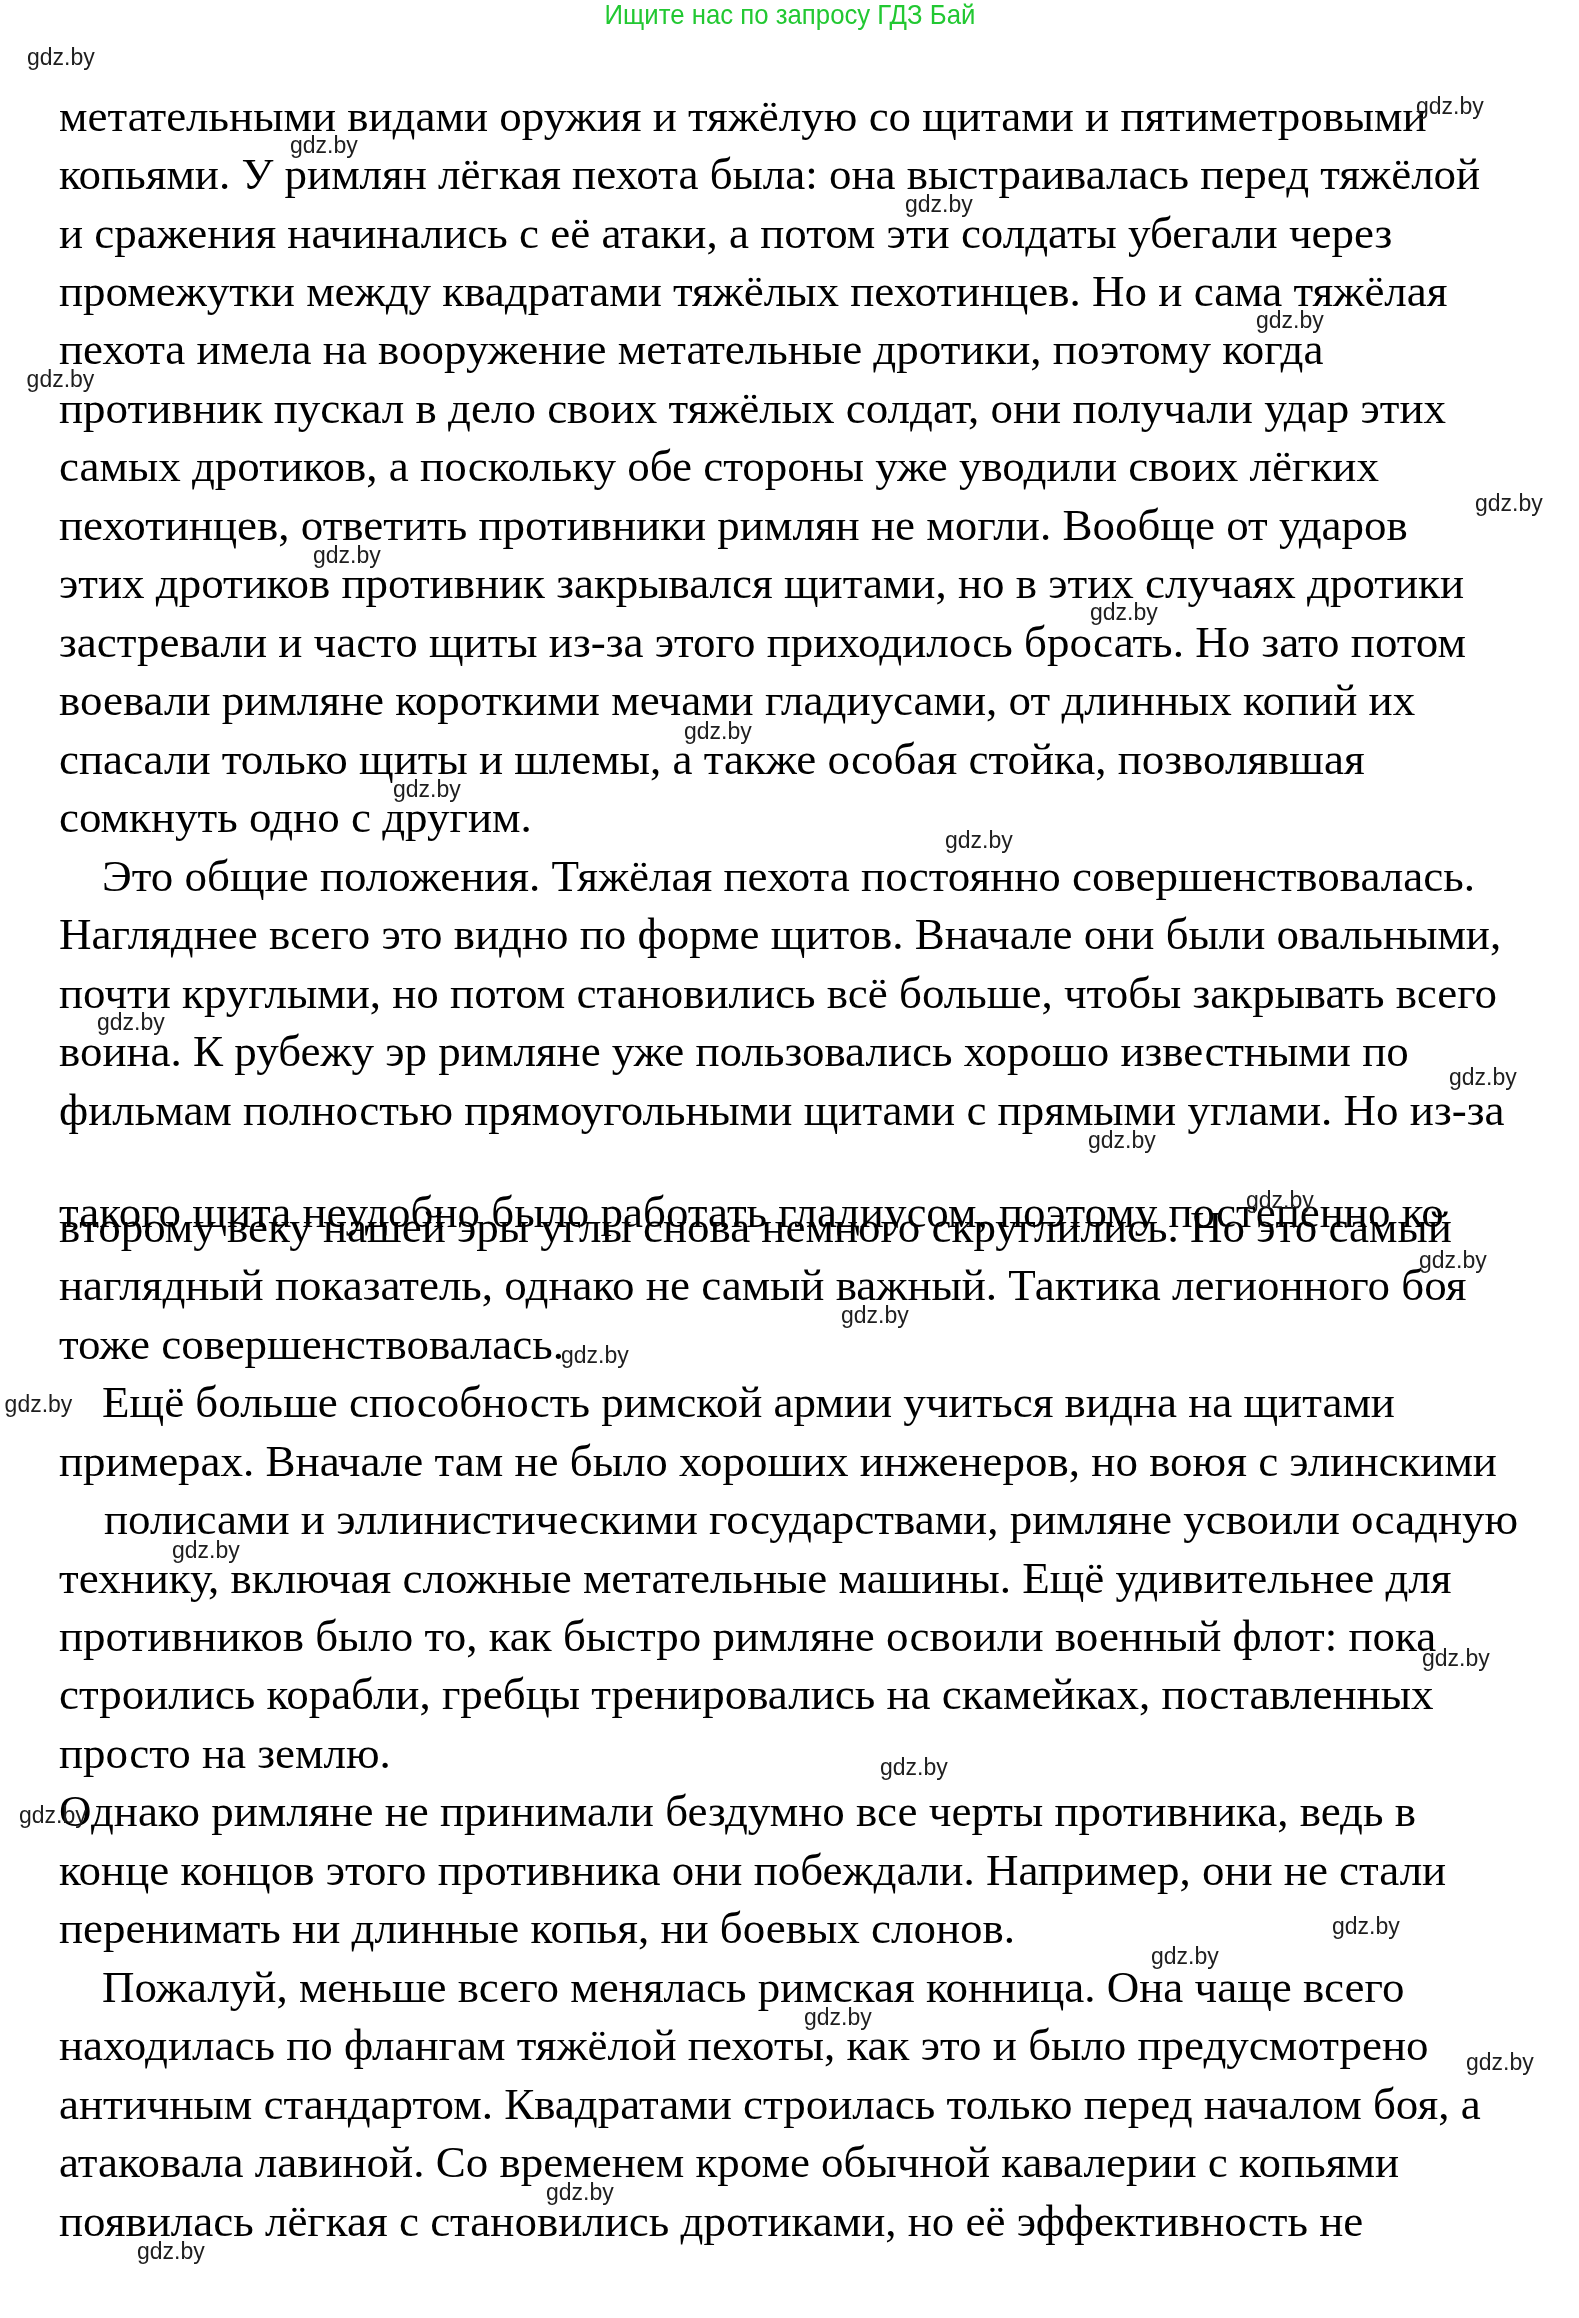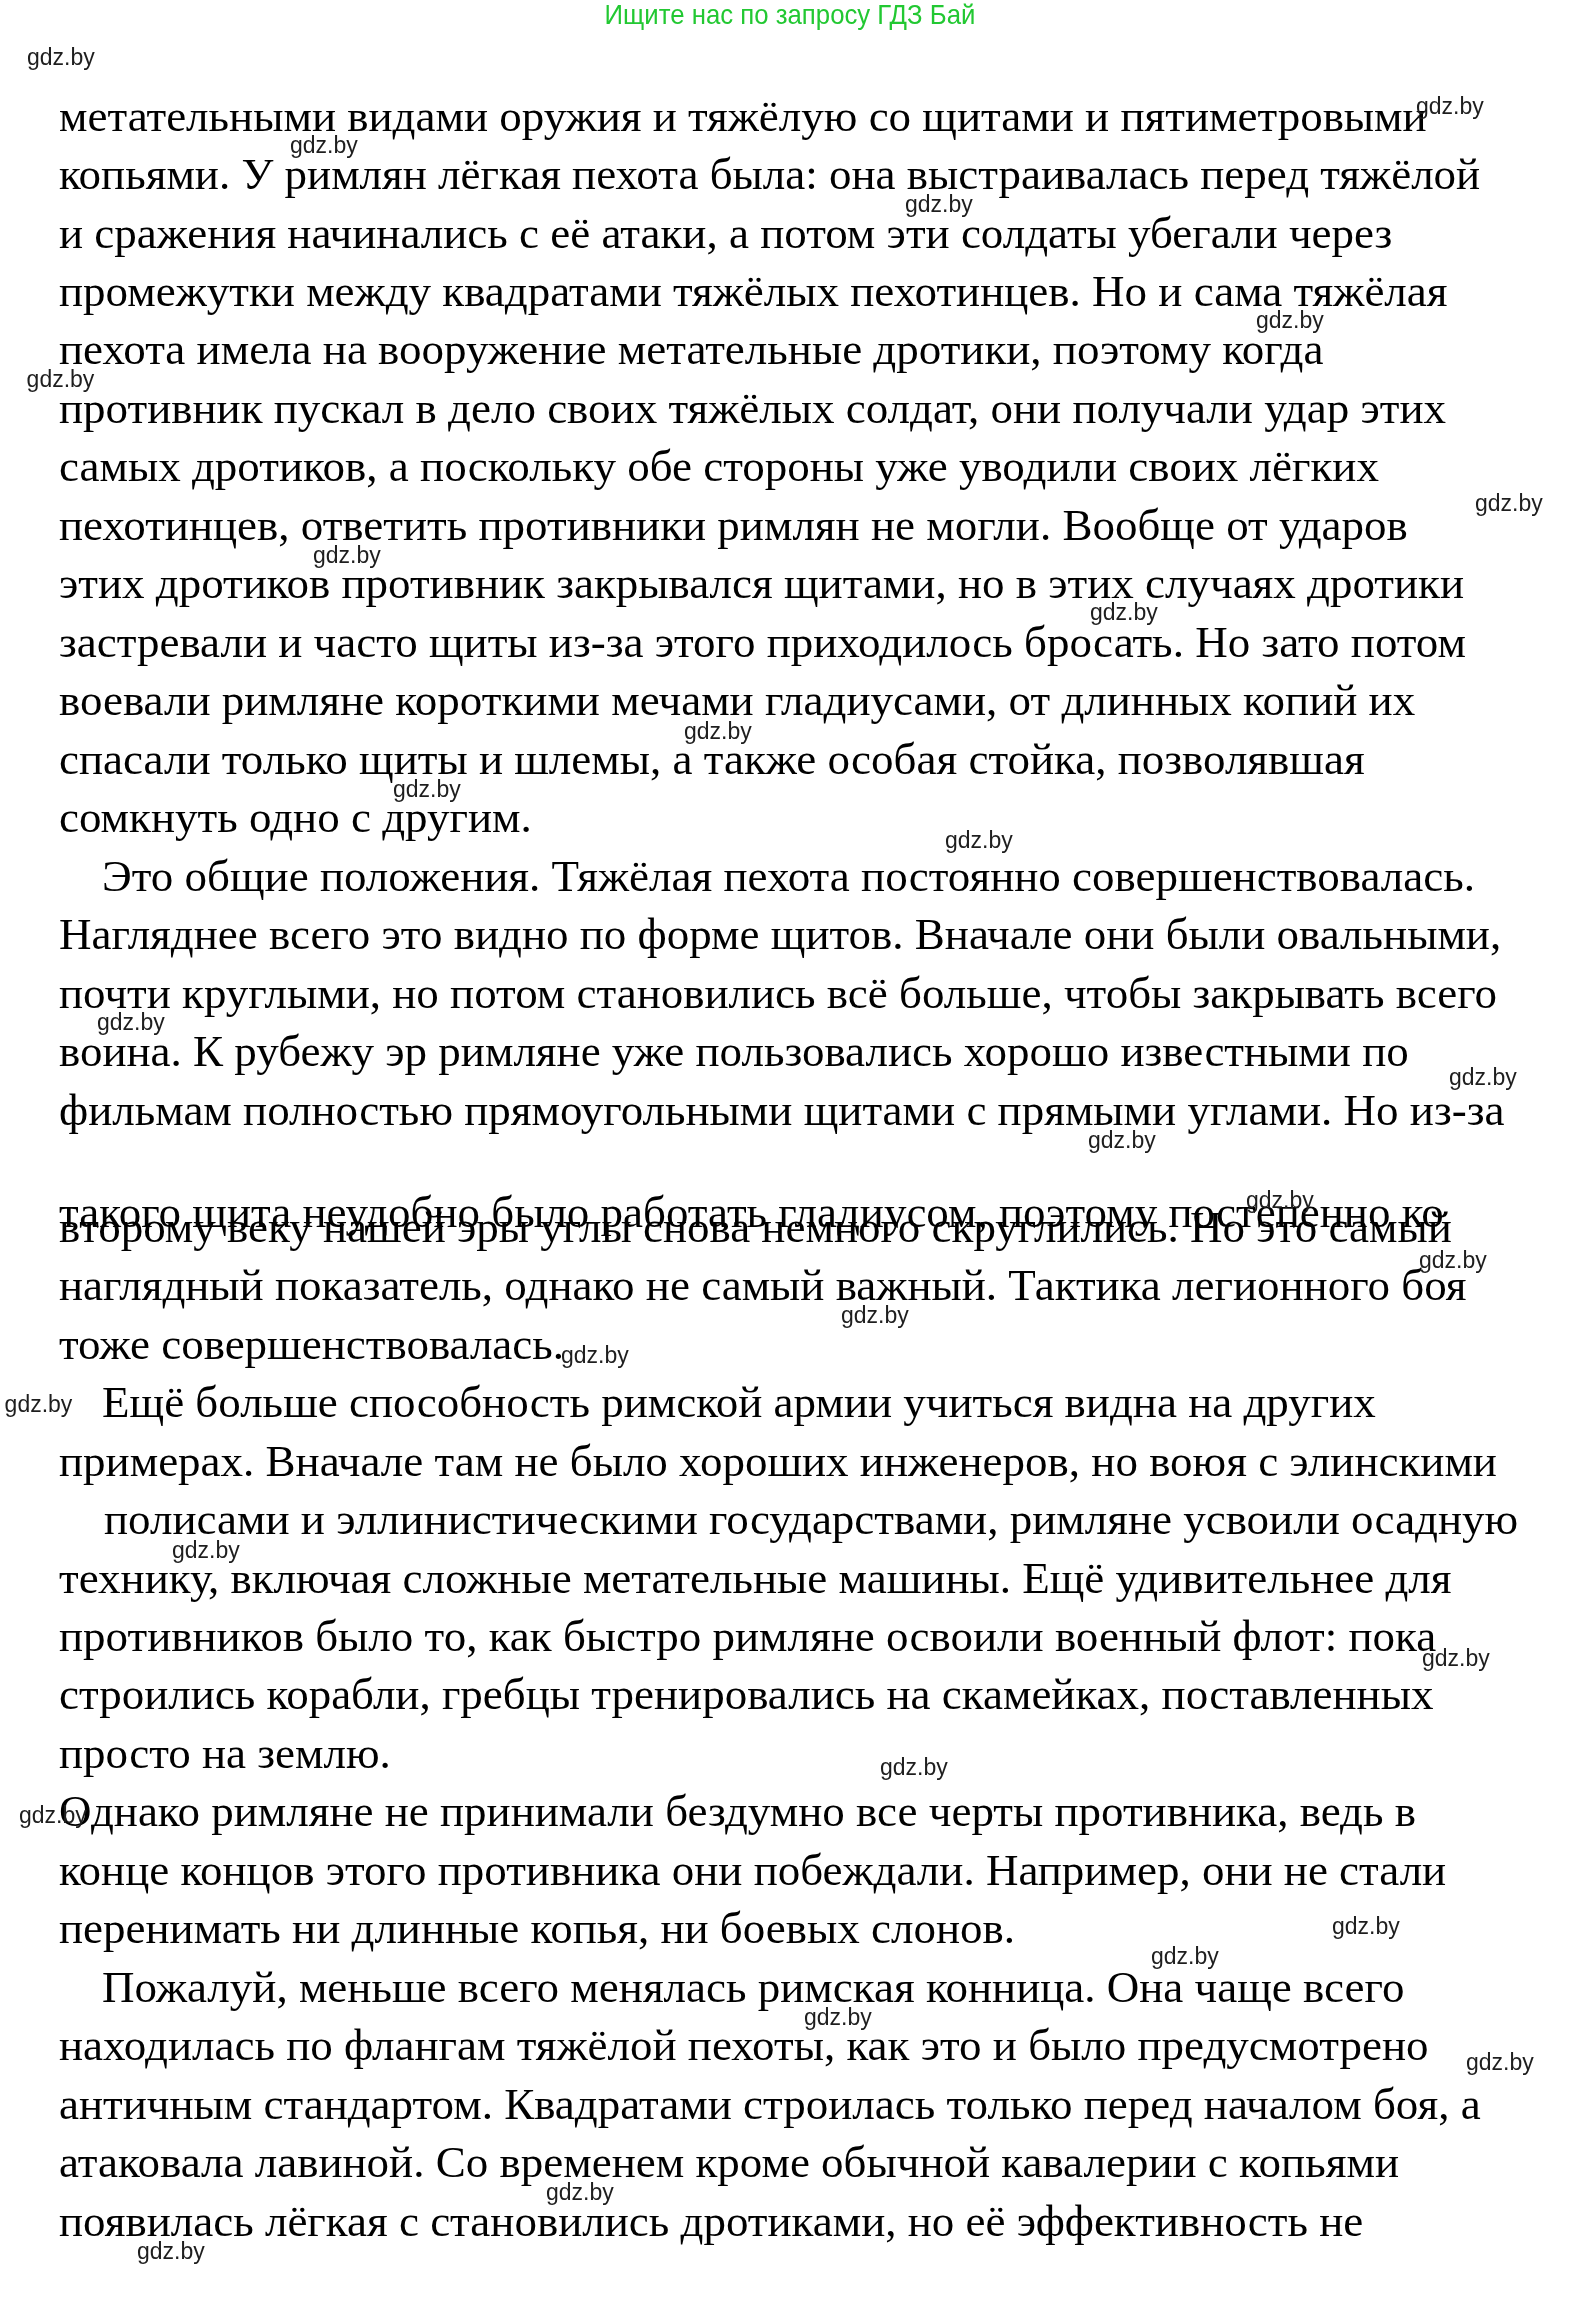--- a/index.html
+++ b/index.html
@@ -95,21 +95,21 @@
     <div class="line" style="left:59px;  top:788px;">сомкнуть одно с другим.</div>
     <div class="line" style="left:102px; top:847px;">Это общие положения. Тяжёлая пехота постоянно совершенствовалась.</div>
     <div class="line" style="left:59px;  top:905px;">Нагляднее всего это видно по форме щитов. Вначале они были овальными,</div>
     <div class="line" style="left:59px;  top:964px;">почти круглыми, но потом становились всё больше, чтобы закрывать всего</div>
     <div class="line" style="left:59px;  top:1022px;">воина. К рубежу эр римляне уже пользовались хорошо известными по</div>
     <div class="line" style="left:59px;  top:1081px;">фильмам полностью прямоугольными щитами с прямыми углами. Но из-за</div>
     <div class="line" style="left:59px;  top:1139px;margin-top:44px;">такого щита неудобно было работать гладиусом, поэтому постепенно ко</div>
     <div class="line" style="left:59px;  top:1198px;">второму веку нашей эры углы снова немного скруглились. Но это самый</div>
     <div class="line" style="left:59px;  top:1256px;">наглядный показатель, однако не самый важный. Тактика легионного боя</div>
     <div class="line" style="left:59px;  top:1315px;">тоже совершенствовалась.</div>
-    <div class="line" style="left:102px; top:1373px;">Ещё больше способность римской армии учиться видна на других</div>
+    <div class="line" style="left:102px; top:1373px;">Ещё больше способность римской армии учиться видна на щитами</div>
     <div class="line" style="left:59px;  top:1432px;">примерах. Вначале там не было хороших инженеров, но воюя с элинскими</div>
     <div class="line" style="left:59px;  top:1490px;margin-left:45px;">полисами и эллинистическими государствами, римляне усвоили осадную</div>
     <div class="line" style="left:59px;  top:1549px;">технику, включая сложные метательные машины. Ещё удивительнее для</div>
     <div class="line" style="left:59px;  top:1607px;">противников было то, как быстро римляне освоили военный флот: пока</div>
     <div class="line" style="left:59px;  top:1665px;">строились корабли, гребцы тренировались на скамейках, поставленных</div>
     <div class="line" style="left:59px;  top:1724px;">просто на землю.</div>
     <div class="line" style="left:59px;  top:1782px;">Однако римляне не принимали бездумно все черты противника, ведь в</div>
     <div class="line" style="left:59px;  top:1841px;">конце концов этого противника они побеждали. Например, они не стали</div>
     <div class="line" style="left:59px;  top:1899px;">перенимать ни длинные копья, ни боевых слонов.</div>
     <div class="line" style="left:102px; top:1958px;">Пожалуй, меньше всего менялась римская конница. Она чаще всего</div>

